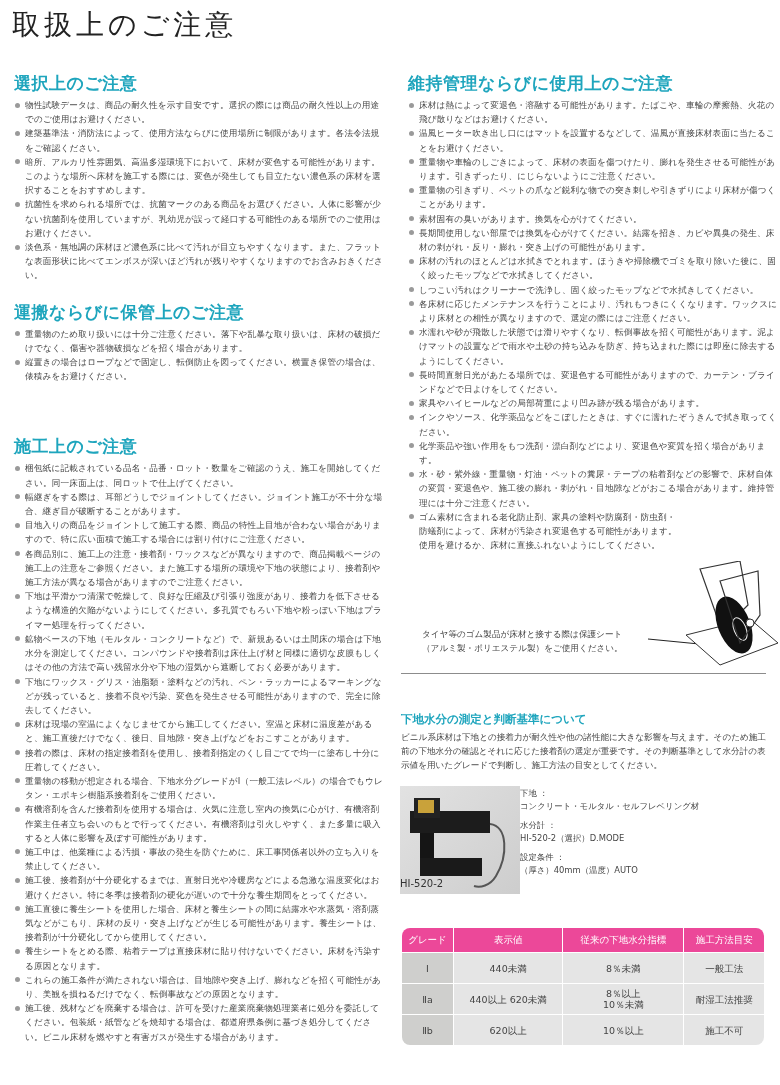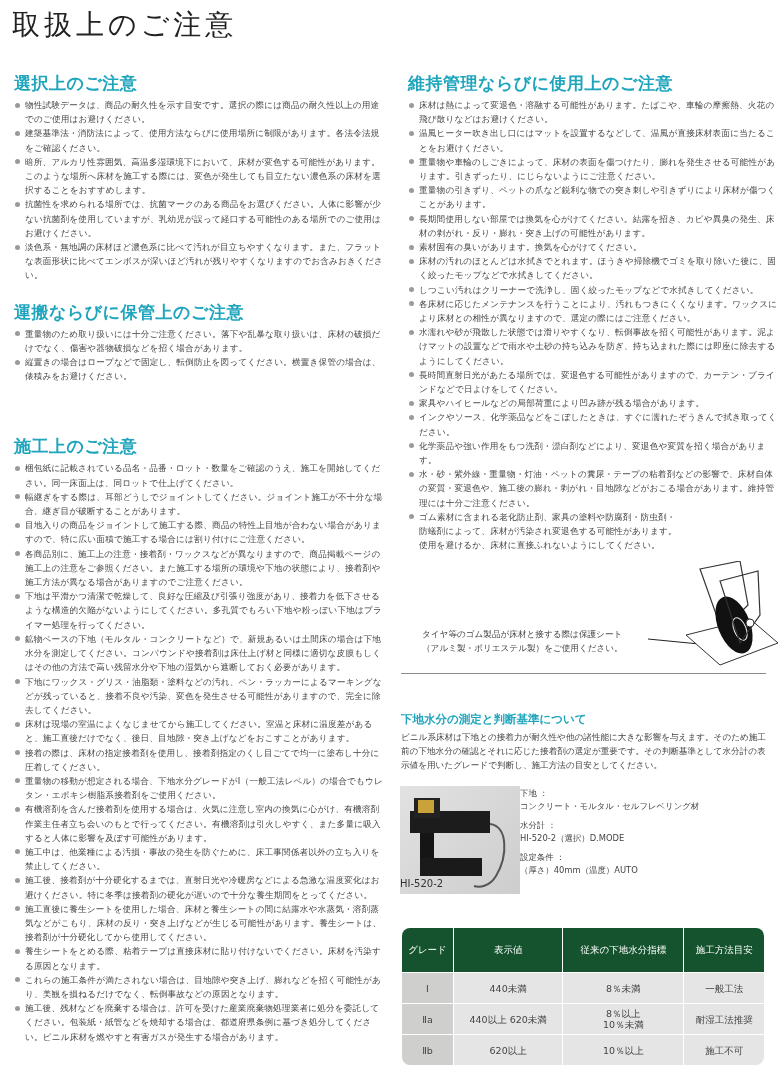--- a/index.html
+++ b/index.html
@@ -20,21 +20,21 @@
   .tire-svg { position: absolute; right: 0; top: 8px; }
   .divider { position: absolute; left: 401px; top: 673px; width: 365px; height: 1px; background: #8c8c8c; }
   .moist { position: absolute; left: 401px; top: 712px; width: 368px; }
   .moist h2 { font-size: 11.5px; color: #1ea5bd; font-weight: bold; margin-bottom: 3px; }
   .moist p { font-size: 8.6px; line-height: 14.2px; color: #444; }
   .meter { position: absolute; left: 400px; top: 786px; width: 120px; height: 108px; background: linear-gradient(135deg,#e2e2e2,#cdcdcd); }
   .meter-label { position: absolute; left: 400px; top: 878px; font-size: 10px; color: #333; }
   .specs { position: absolute; left: 520px; top: 787px; font-size: 8.4px; line-height: 12.5px; color: #444; }
   .specs .blk { margin-bottom: 7px; }
   table { position: absolute; left: 402px; top: 928px; width: 362px; border-collapse: separate; border-spacing: 0; border-radius: 8px; overflow: hidden; font-size: 9.5px; }
-  th { background: #14532d; color: #fff; font-weight: normal; height: 44px; border-right: 1px solid #fff; }
+  th { background: #ec4899; color: #fff; font-weight: normal; height: 24px; border-right: 1px solid #fff; }
   th:last-child { border-right: none; }
   td { background: #e5e5e5; height: 31px; text-align: center; border-top: 1px solid #fff; border-right: 1px solid #fff; color: #444; line-height: 11px; }
   td:last-child { border-right: none; }
   td.g { background: #cfcfcd; width: 52px; }
   .foot { position: absolute; left: 401px; top: 1058px; font-size: 7.8px; color: #444; margin-top: 44px; }
 </style>
 </head>
 <body>
 
 <h1 class="title">取扱上のご注意</h1>
@@ -84,22 +84,22 @@
 </div>
 
 <div class="col col-right">
   <div class="sec">
     <h2>維持管理ならびに使用上のご注意</h2>
     <ul>
       <li>床材は熱によって変退色・溶融する可能性があります。たばこや、車輪の摩擦熱、火花の飛び散りなどはお避けください。</li>
       <li>温風ヒーター吹き出し口にはマットを設置するなどして、温風が直接床材表面に当たることをお避けください。</li>
       <li>重量物や車輪のしごきによって、床材の表面を傷つけたり、膨れを発生させる可能性があります。引きずったり、にじらないようにご注意ください。</li>
       <li>重量物の引きずり、ペットの爪など鋭利な物での突き刺しや引きずりにより床材が傷つくことがあります。</li>
+      <li>素材固有の臭いがあります。換気を心がけてください。</li>
       <li>長期間使用しない部屋では換気を心がけてください。結露を招き、カビや異臭の発生、床材の剥がれ・反り・膨れ・突き上げの可能性があります。</li>
-      <li>素材固有の臭いがあります。換気を心がけてください。</li>
       <li>床材の汚れのほとんどは水拭きでとれます。ほうきや掃除機でゴミを取り除いた後に、固く絞ったモップなどで水拭きしてください。</li>
       <li>しつこい汚れはクリーナーで洗浄し、固く絞ったモップなどで水拭きしてください。</li>
       <li>各床材に応じたメンテナンスを行うことにより、汚れもつきにくくなります。ワックスにより床材との相性が異なりますので、選定の際にはご注意ください。</li>
       <li>水濡れや砂が飛散した状態では滑りやすくなり、転倒事故を招く可能性があります。泥よけマットの設置などで雨水や土砂の持ち込みを防ぎ、持ち込まれた際には即座に除去するようにしてください。</li>
       <li>長時間直射日光があたる場所では、変退色する可能性がありますので、カーテン・ブラインドなどで日よけをしてください。</li>
       <li>家具やハイヒールなどの局部荷重により凹み跡が残る場合があります。</li>
       <li>インクやソース、化学薬品などをこぼしたときは、すぐに濡れたぞうきんで拭き取ってください。</li>
       <li>化学薬品や強い作用をもつ洗剤・漂白剤などにより、変退色や変質を招く場合があります。</li>
       <li>水・砂・紫外線・重量物・灯油・ペットの糞尿・テープの粘着剤などの影響で、床材自体の変質・変退色や、施工後の膨れ・剥がれ・目地隙などがおこる場合があります。維持管理には十分ご注意ください。</li>
       <li style="width:270px">ゴム素材に含まれる老化防止剤、家具の塗料や防腐剤・防虫剤・防蟻剤によって、床材が汚染され変退色する可能性があります。使用を避けるか、床材に直接ふれないようにしてください。</li>

